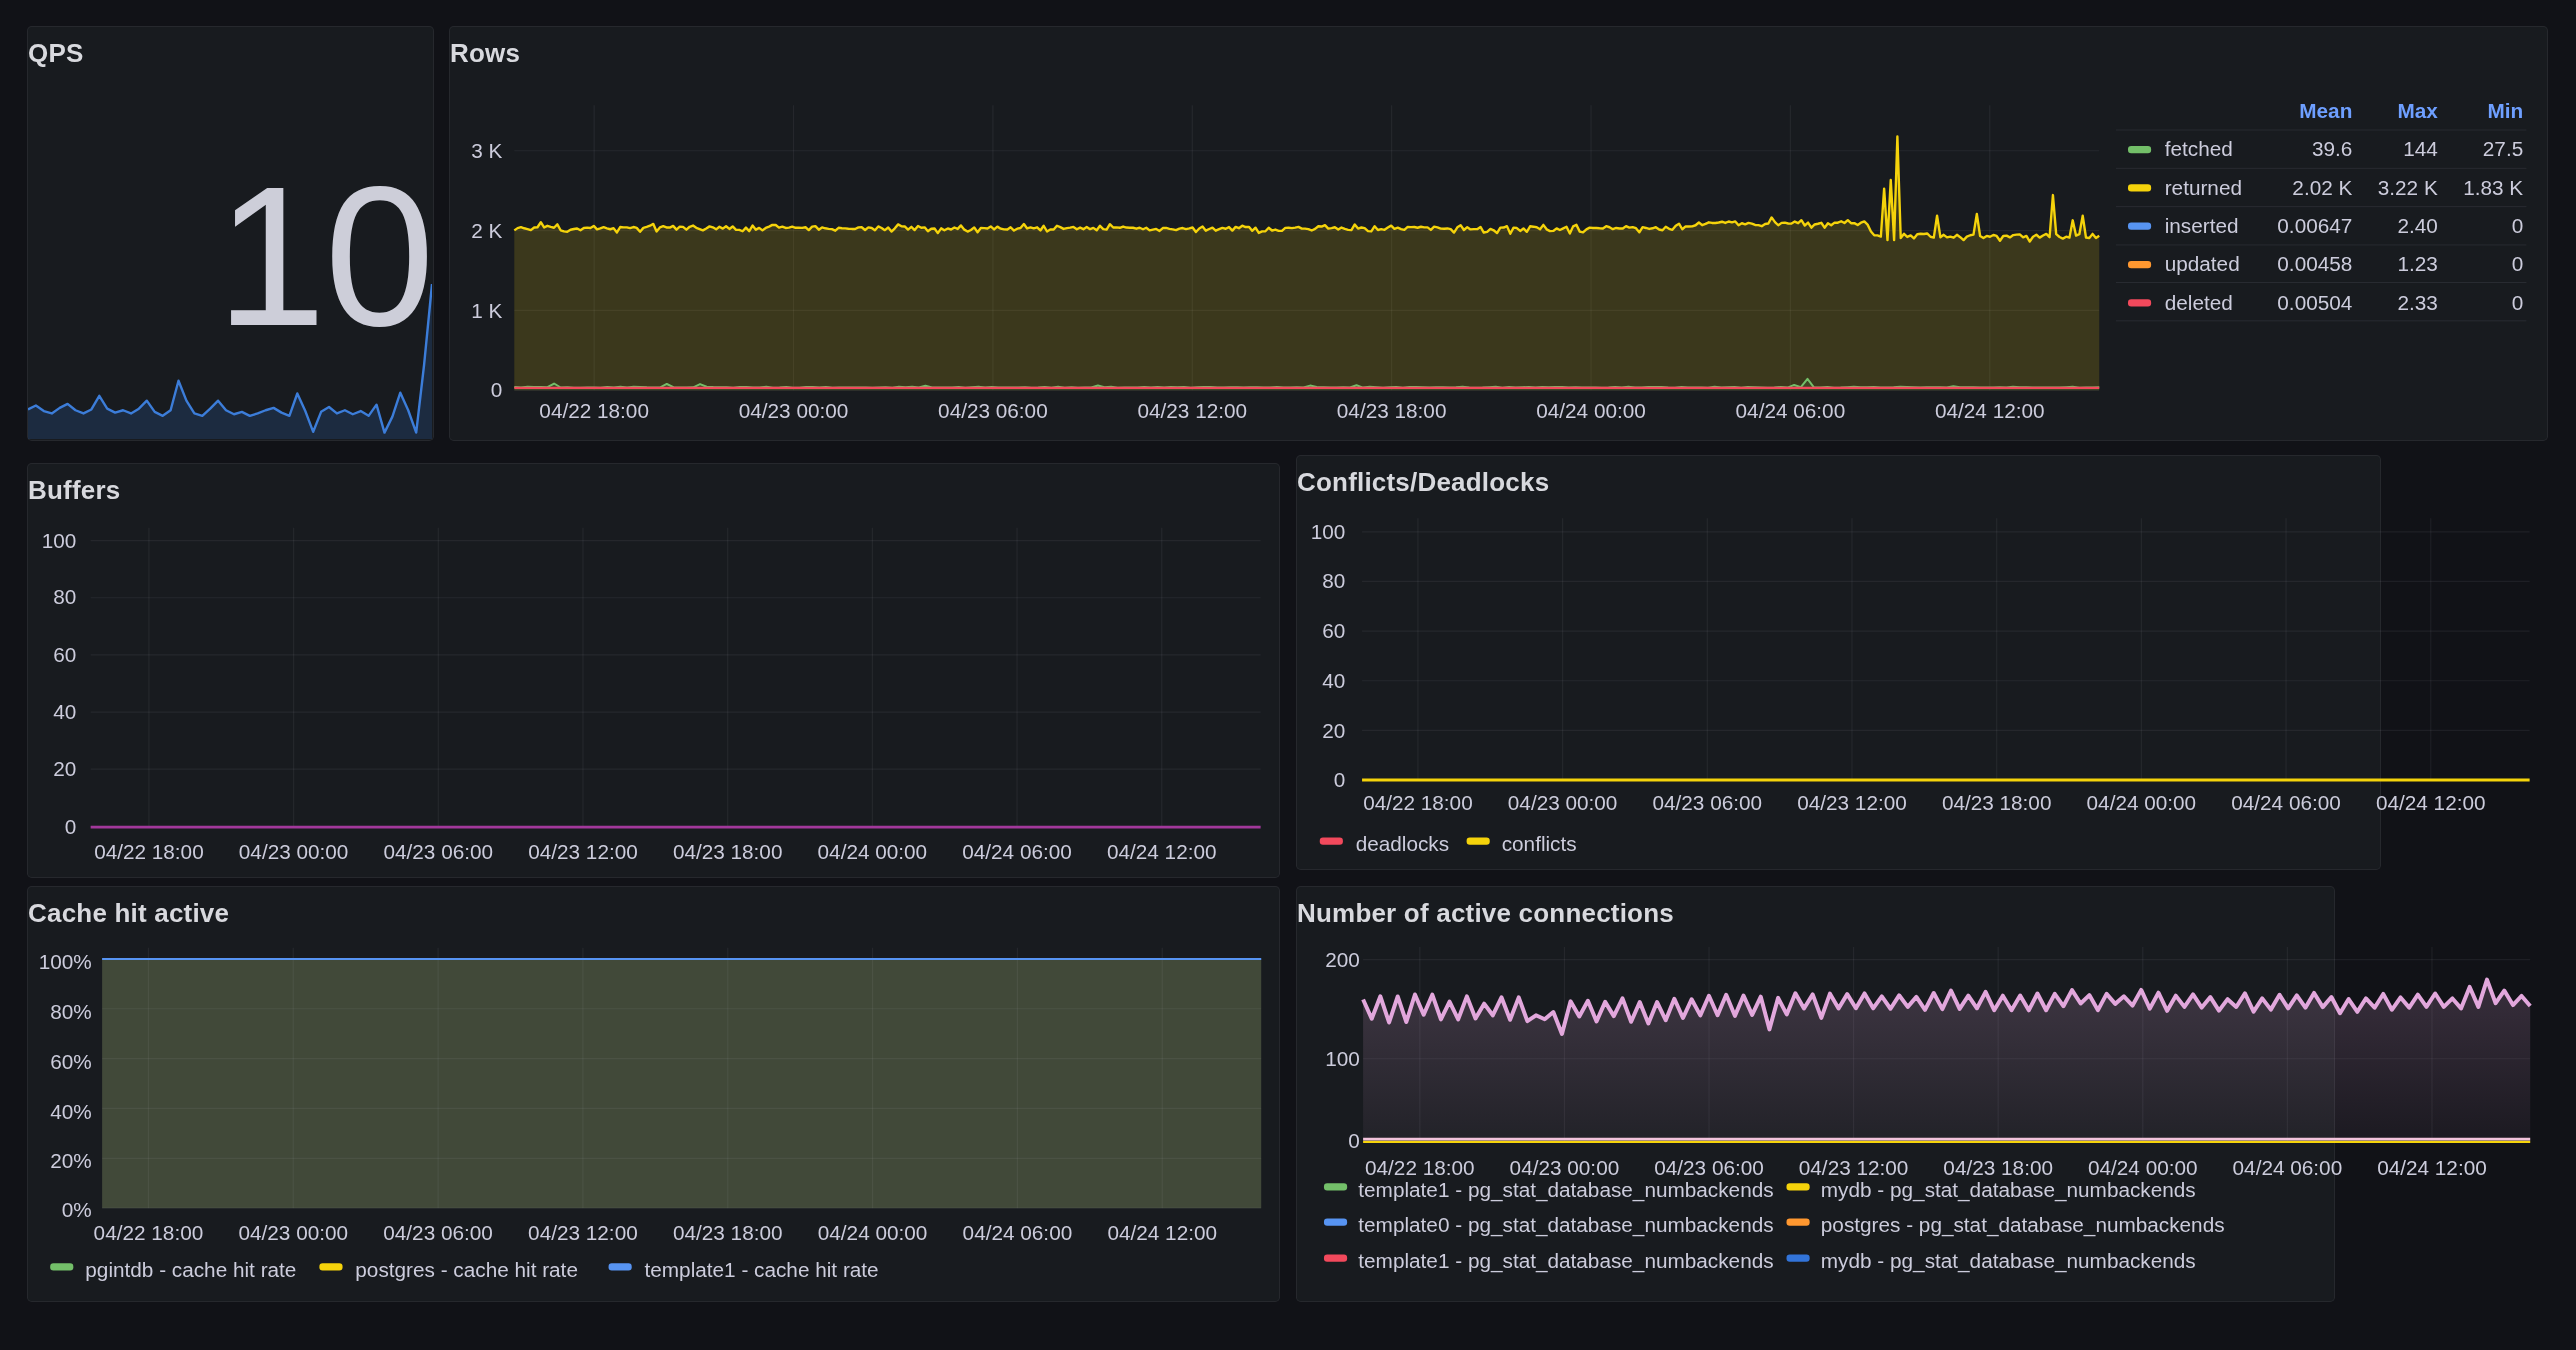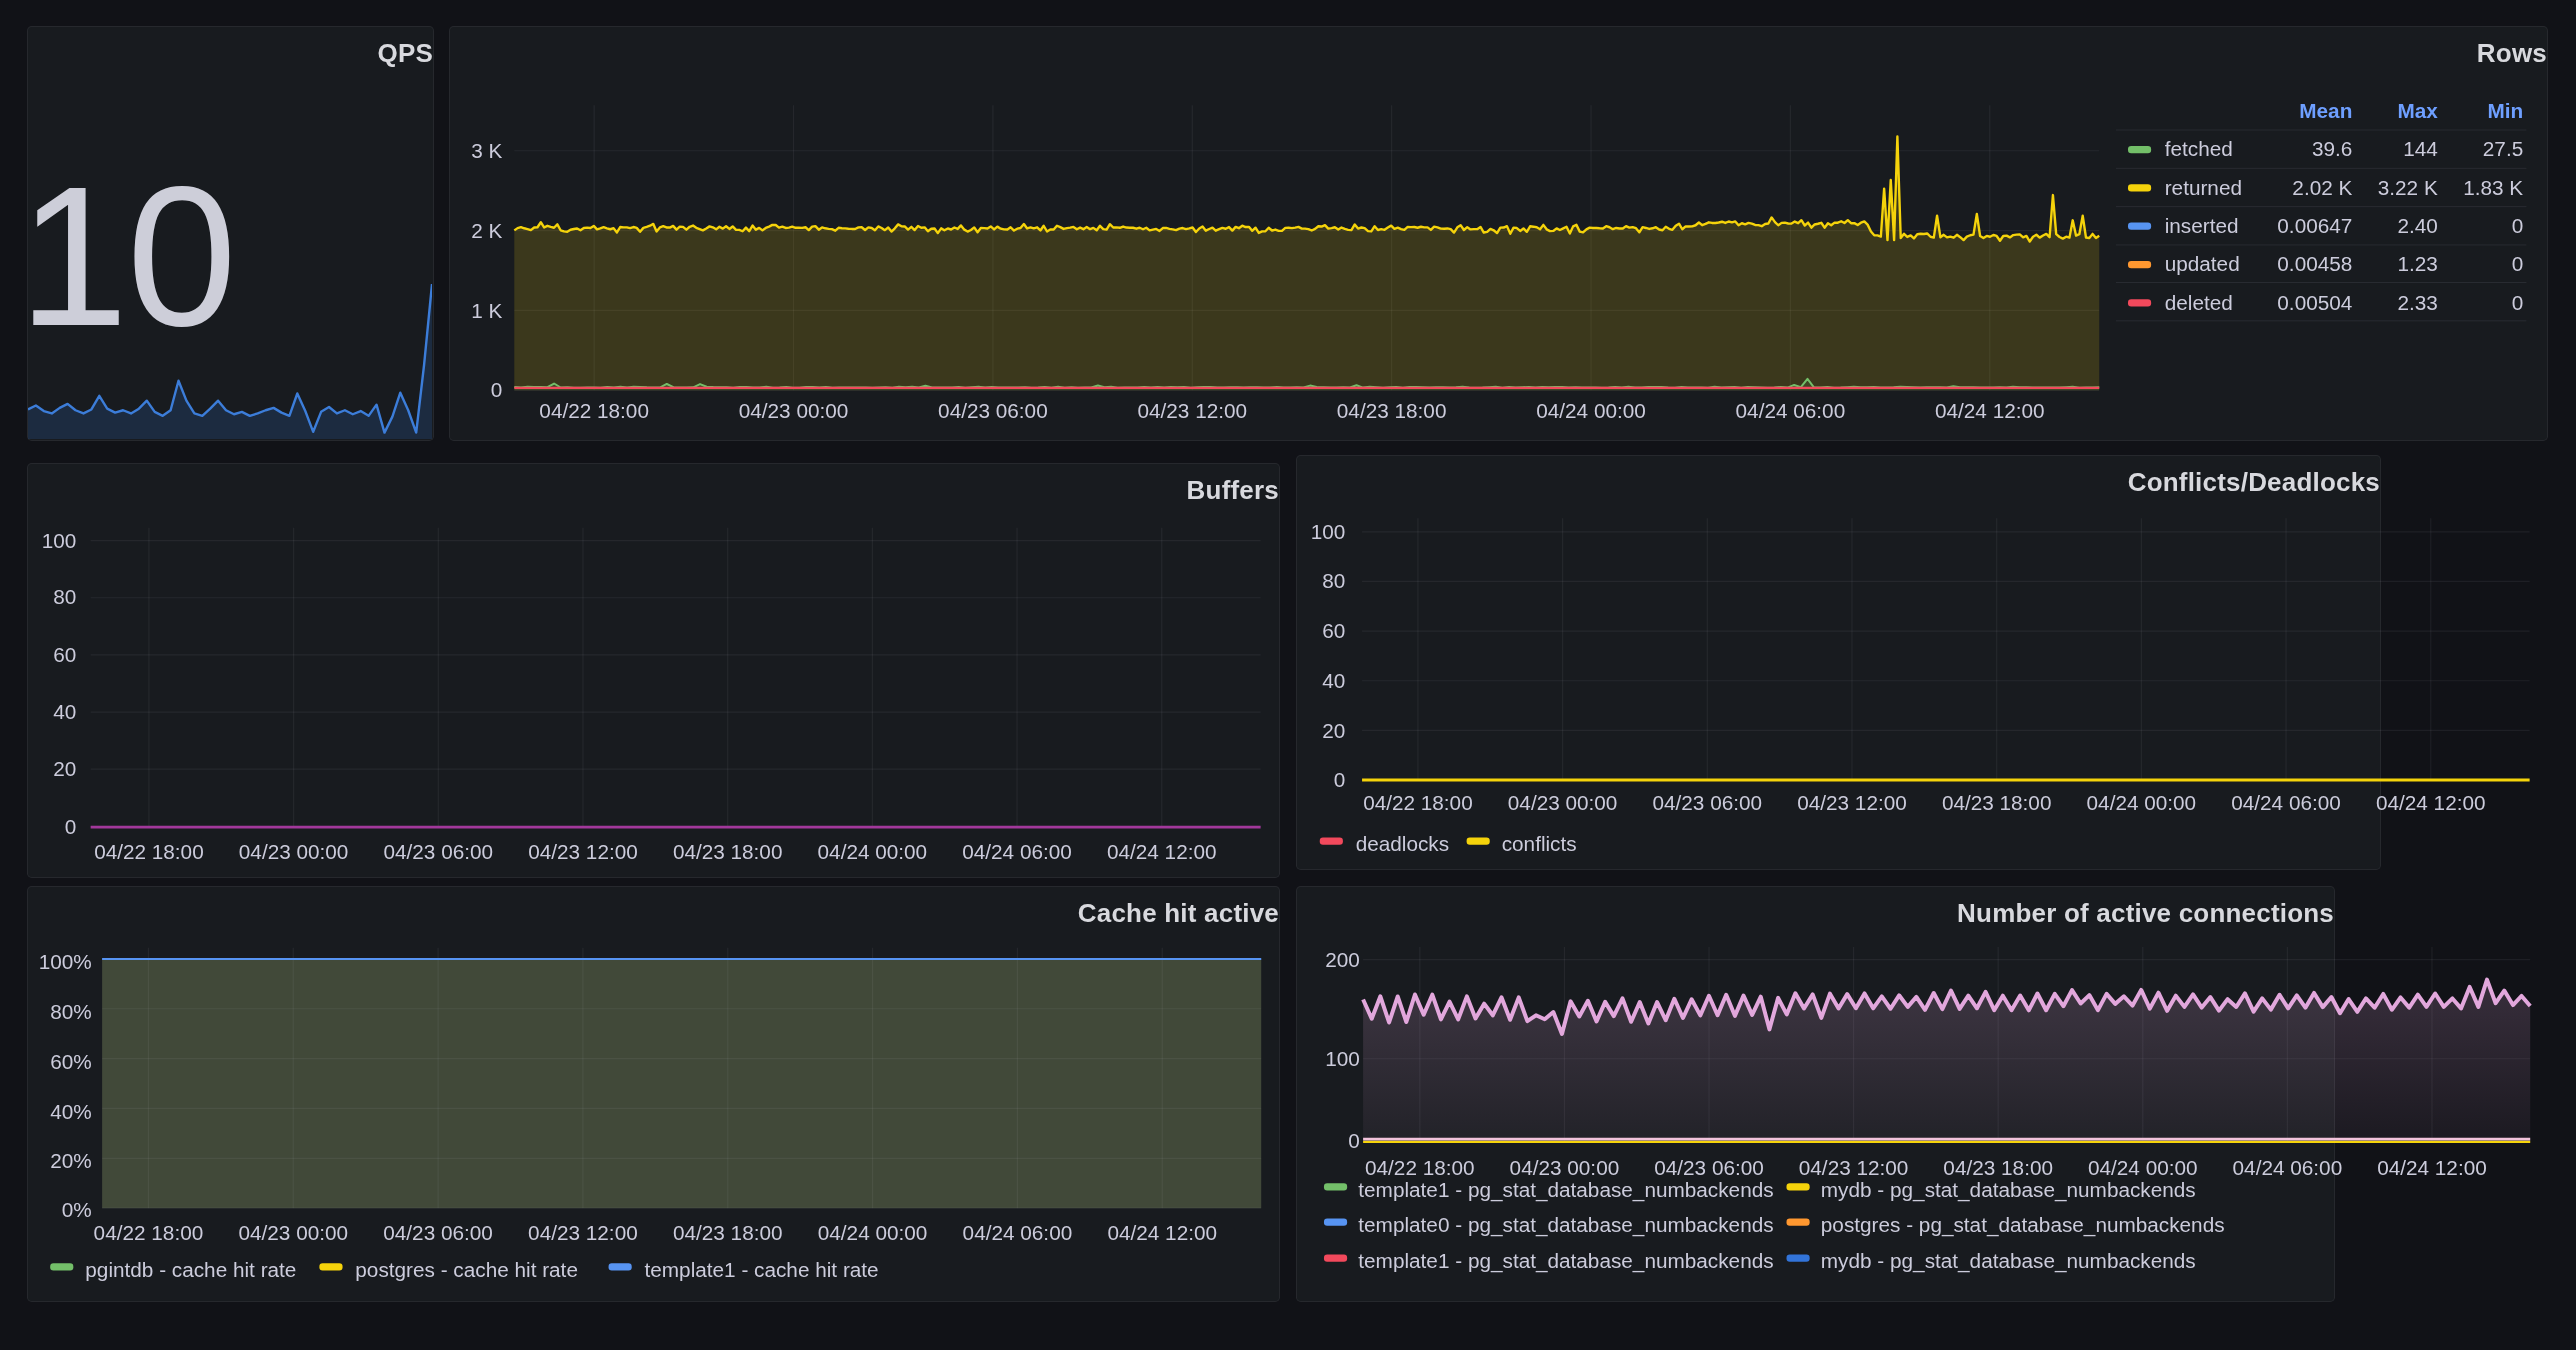--- a/index.html
+++ b/index.html
@@ -1,23 +1,23 @@
 <!DOCTYPE html>
 <html style="font-size:13px"><head><meta charset="utf-8"><style>
 *{margin:0;padding:0;box-sizing:border-box}
 html,body{width:2576px;height:1351px;background:#111217;font-family:"Liberation Sans",sans-serif;overflow:hidden}
 .panel{position:absolute;background:#181b1f;border:1.6px solid rgba(204,204,220,0.08);border-radius:4.8px}
-.ptitle{position:absolute;top:11.3px;left:0;right:0;text-align:right;color:#d8d9de;
+.ptitle{position:absolute;top:11.3px;left:0;right:0;text-align:left;color:#d8d9de;
   font-size:26px;font-weight:700;letter-spacing:0.2px;white-space:nowrap}
 svg{position:absolute;left:0;top:0}
 text{fill:#ccccdc;font-family:"Liberation Sans",sans-serif}
 .al{font-size:26px}
 .hd{font-size:26px;font-weight:700;fill:#6e9fff}
 .grid line{stroke:rgba(204,204,220,0.075);stroke-width:1.5}
-.bignum{position:absolute;left:-9.7px;right:0;top:131px;text-align:left;color:#cdced9;
+.bignum{position:absolute;left:-9.7px;right:0;top:131px;text-align:right;color:#cdced9;
   font-size:198px;font-weight:400;line-height:1;letter-spacing:-1.6px}
 </style></head><body>
 <div class="panel" style="left:27px;top:26px;width:407px;height:415px">
     <div class="ptitle">QPS</div>
     <svg width="404" height="412" viewBox="0 0 506 516">
 <polygon points="0.0,516.0 0.0,479.0 9.9,474.0 19.8,481.0 29.8,484.0 39.7,477.0 49.6,472.0 59.5,480.0 69.5,484.0 79.4,479.0 89.3,462.0 99.2,478.0 109.1,483.0 119.1,480.0 129.0,484.0 138.9,478.0 148.8,468.0 158.7,482.0 168.7,487.0 178.6,480.0 188.5,443.0 198.4,468.0 208.4,484.0 218.3,487.0 228.2,478.0 238.1,468.0 248.0,480.0 258.0,485.0 267.9,482.0 277.8,487.0 287.7,484.0 297.6,480.0 307.6,477.0 317.5,483.0 327.4,487.0 337.3,459.0 347.3,481.0 357.2,507.0 367.1,482.0 377.0,476.0 386.9,484.0 396.9,480.0 406.8,485.0 416.7,481.0 426.6,487.0 436.5,473.0 446.5,508.0 456.4,488.0 466.3,458.0 476.2,480.0 486.2,508.0 496.1,423.0 506.0,322.0 506.0,516.0" fill="rgba(50,116,217,0.18)"></polygon>
 <polyline points="0.0,479.0 9.9,474.0 19.8,481.0 29.8,484.0 39.7,477.0 49.6,472.0 59.5,480.0 69.5,484.0 79.4,479.0 89.3,462.0 99.2,478.0 109.1,483.0 119.1,480.0 129.0,484.0 138.9,478.0 148.8,468.0 158.7,482.0 168.7,487.0 178.6,480.0 188.5,443.0 198.4,468.0 208.4,484.0 218.3,487.0 228.2,478.0 238.1,468.0 248.0,480.0 258.0,485.0 267.9,482.0 277.8,487.0 287.7,484.0 297.6,480.0 307.6,477.0 317.5,483.0 327.4,487.0 337.3,459.0 347.3,481.0 357.2,507.0 367.1,482.0 377.0,476.0 386.9,484.0 396.9,480.0 406.8,485.0 416.7,481.0 426.6,487.0 436.5,473.0 446.5,508.0 456.4,488.0 466.3,458.0 476.2,480.0 486.2,508.0 496.1,423.0 506.0,322.0" fill="none" stroke="#3c7dd9" stroke-width="3" stroke-linejoin="round"></polyline>
 </svg>
     <div class="bignum">10</div>
   </div>

